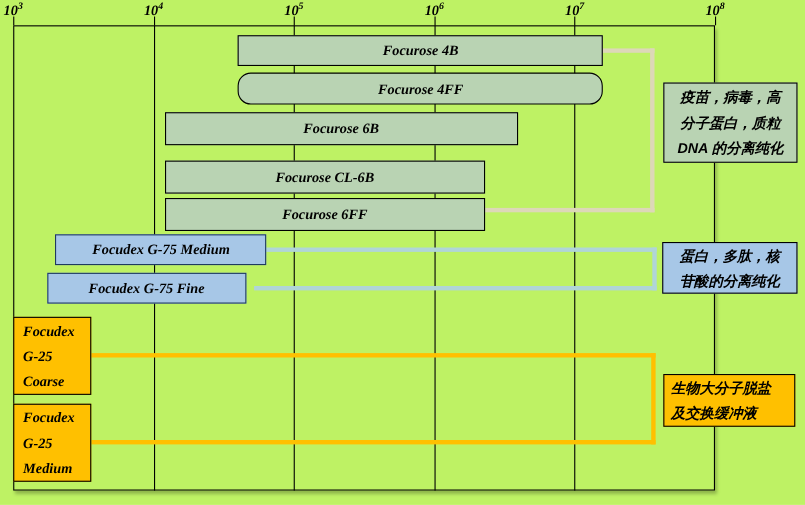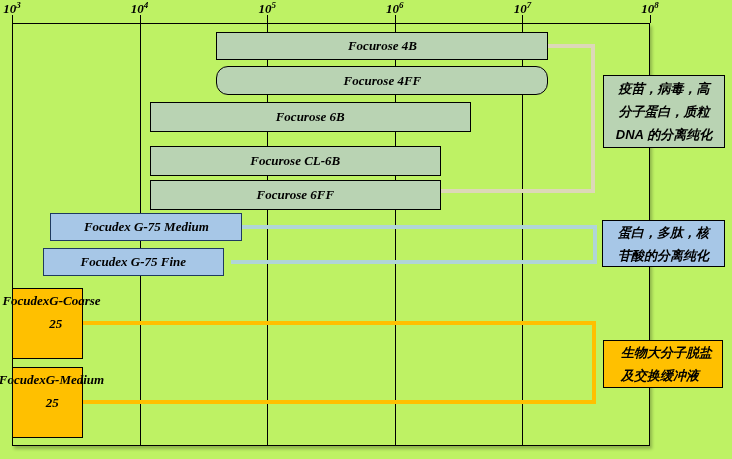--- a/index.html
+++ b/index.html
@@ -11,39 +11,39 @@
   .gridline{position:absolute;top:23px;height:423px;width:1px;background:var(--grid);z-index:1;}
   .tick-mark{position:absolute;top:15px;height:8px;width:1px;background:var(--grid);z-index:1;}
   .x-tick-label{position:absolute;top:0px;transform:translateX(-50%);font-size:13px;
                 font-weight:600;white-space:nowrap;z-index:1;}
   .x-tick-label sup{font-size:9px;}
   .bar{position:absolute;box-sizing:border-box;display:flex;align-items:center;
        justify-content:center;font-weight:bold;font-size:13px;z-index:3;}
   .bar.green{background:var(--green);border:1px solid var(--green-border);}
   .bar.blue{background:var(--blue);border:1px solid var(--blue-border);}
   .bar.yellow{background:var(--yellow);border:1px solid var(--yellow-border);
-              flex-direction:row;align-items:flex-start;justify-content:center;
+              flex-direction:column;align-items:flex-start;justify-content:flex-start;
               padding-left:8px;line-height:23px;}
   .row0{top:32px;height:28px;}  .row1{top:66px;height:29px;border-radius:12px;}
   .row2{top:102px;height:30px;} .row3{top:146px;height:30px;}
   .row4{top:180px;height:30px;} .row5{top:213px;height:28px;}
   .row6{top:248px;height:28px;} .row7{top:288px;height:71px;}
   .row8{top:367px;height:71px;}
   .seg{position:absolute;z-index:2;}
   .seg.beige{background:var(--beige-bracket);}
   .seg.cyan{background:var(--cyan-bracket);}
   .seg.ylw{background:var(--yellow);}
   .ann{position:absolute;box-sizing:border-box;border:1px solid #000;z-index:4;
        display:flex;flex-direction:column;justify-content:center;align-items:center;
        font-weight:bold;font-size:13px;line-height:23px;white-space:nowrap;
        font-family:"Liberation Sans",sans-serif;}
   .ann-green{left:603px;top:75px;width:122px;height:73px;background:var(--green);}
   .ann-blue{left:602px;top:220px;width:123px;height:47px;background:var(--blue);}
   .ann-yellow{left:603px;top:340px;width:120px;height:48px;background:var(--yellow);
-              align-items:flex-start;padding-left:17px;}
+              align-items:flex-start;padding-left:6px;}
 </style>
 </head>
 <body>
 
 <div class="chart">
 
   <div class="frame"></div>
 
   <div class="gridline" style="left: 139.6px;"></div>
   <div class="gridline" style="left: 267.2px;"></div>

